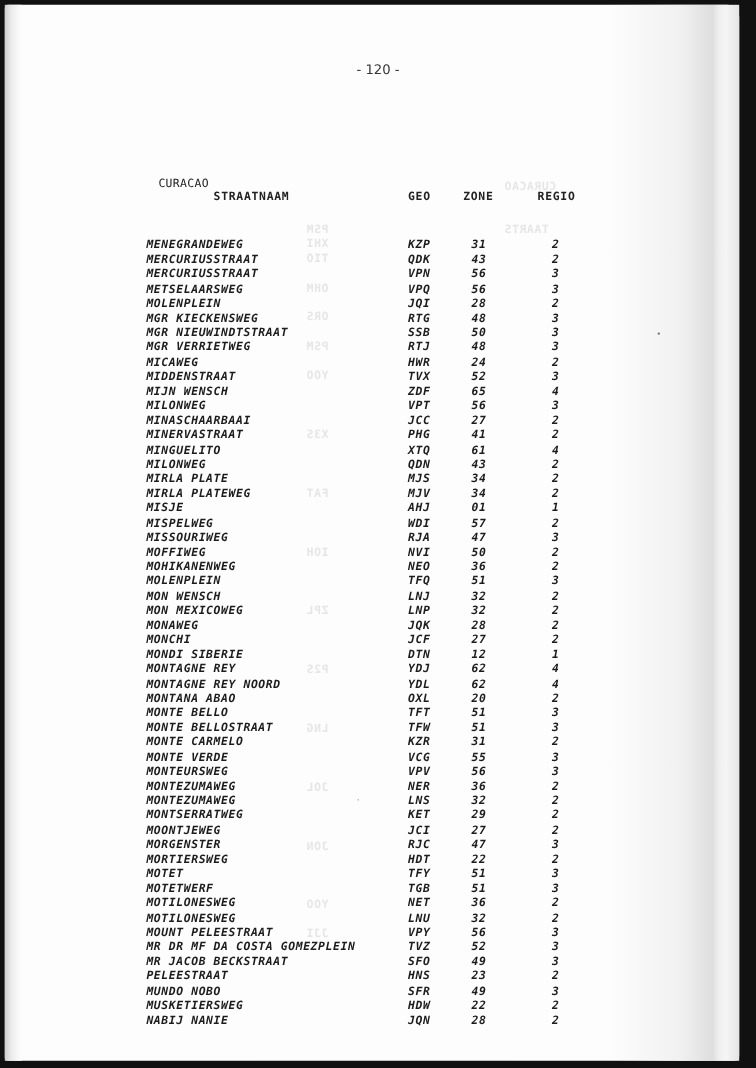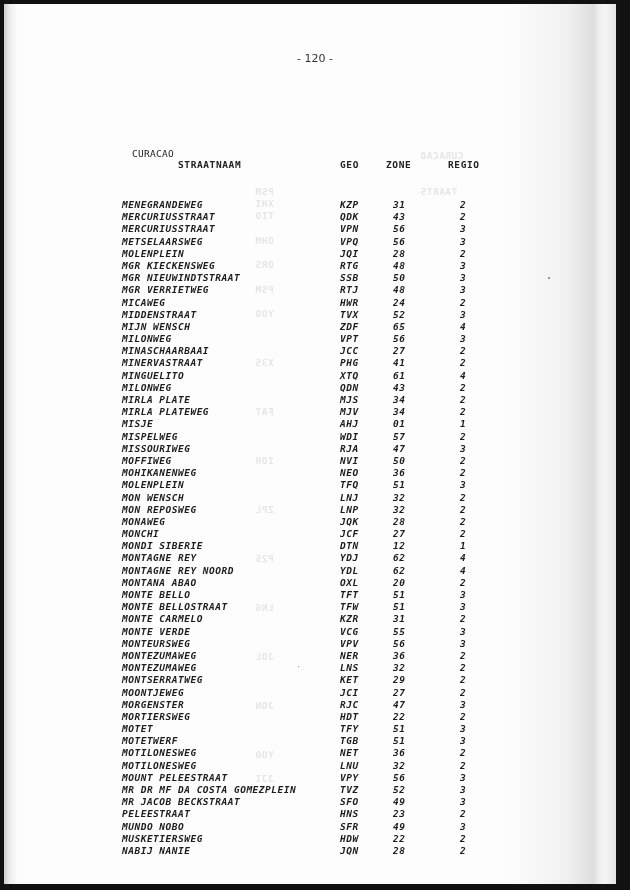--- a/index.html
+++ b/index.html
@@ -235,21 +235,21 @@
       <span class="c-zone">51</span>
       <span class="c-regio">3</span>
     </div>
     <div class="row">
       <span class="c-name">MON WENSCH</span>
       <span class="c-geo">LNJ</span>
       <span class="c-zone">32</span>
       <span class="c-regio">2</span>
     </div>
     <div class="row">
-      <span class="c-name">MON REPOSWEG</span>
+      <span class="c-name">MON MEXICOWEG</span>
       <span class="c-geo">LNP</span>
       <span class="c-zone">32</span>
       <span class="c-regio">2</span>
     </div>
     <div class="row">
       <span class="c-name">MONAWEG</span>
       <span class="c-geo">JQK</span>
       <span class="c-zone">28</span>
       <span class="c-regio">2</span>
     </div>

